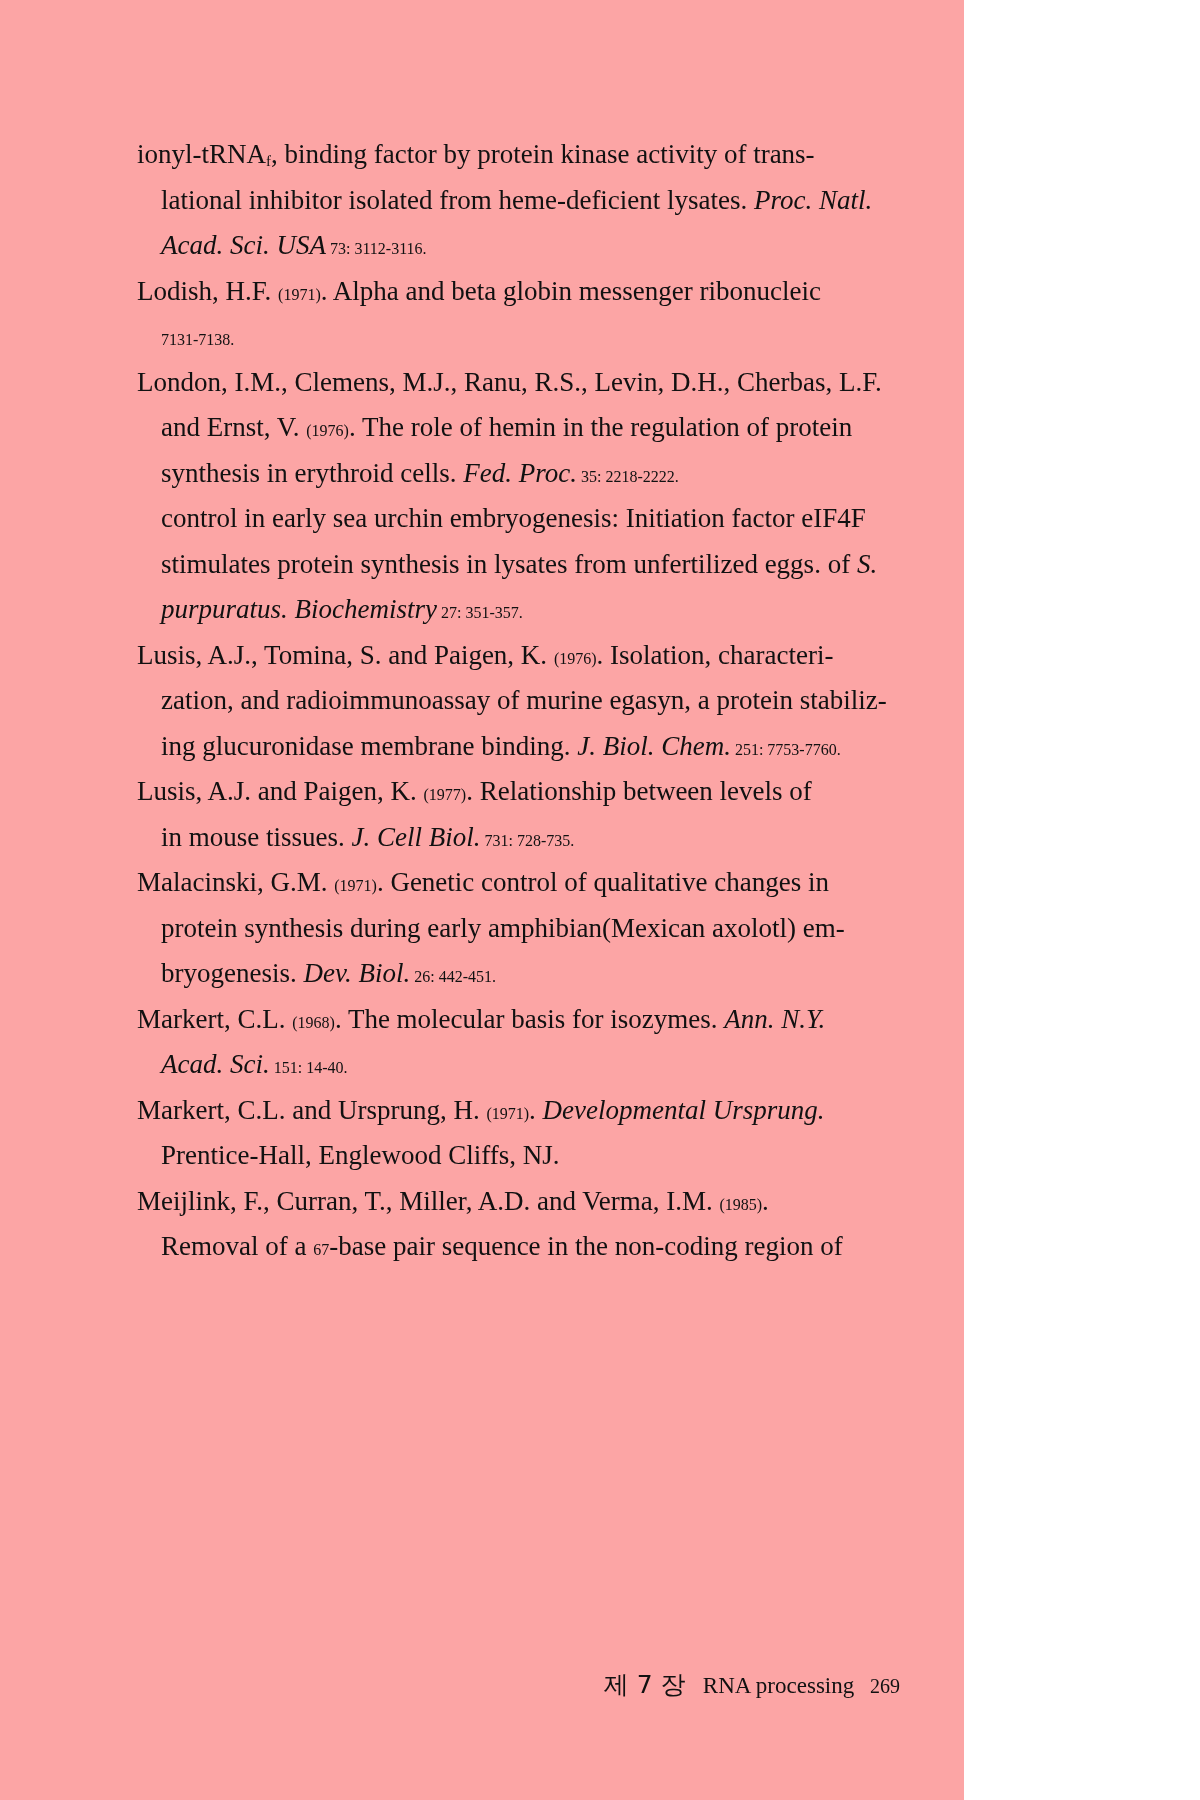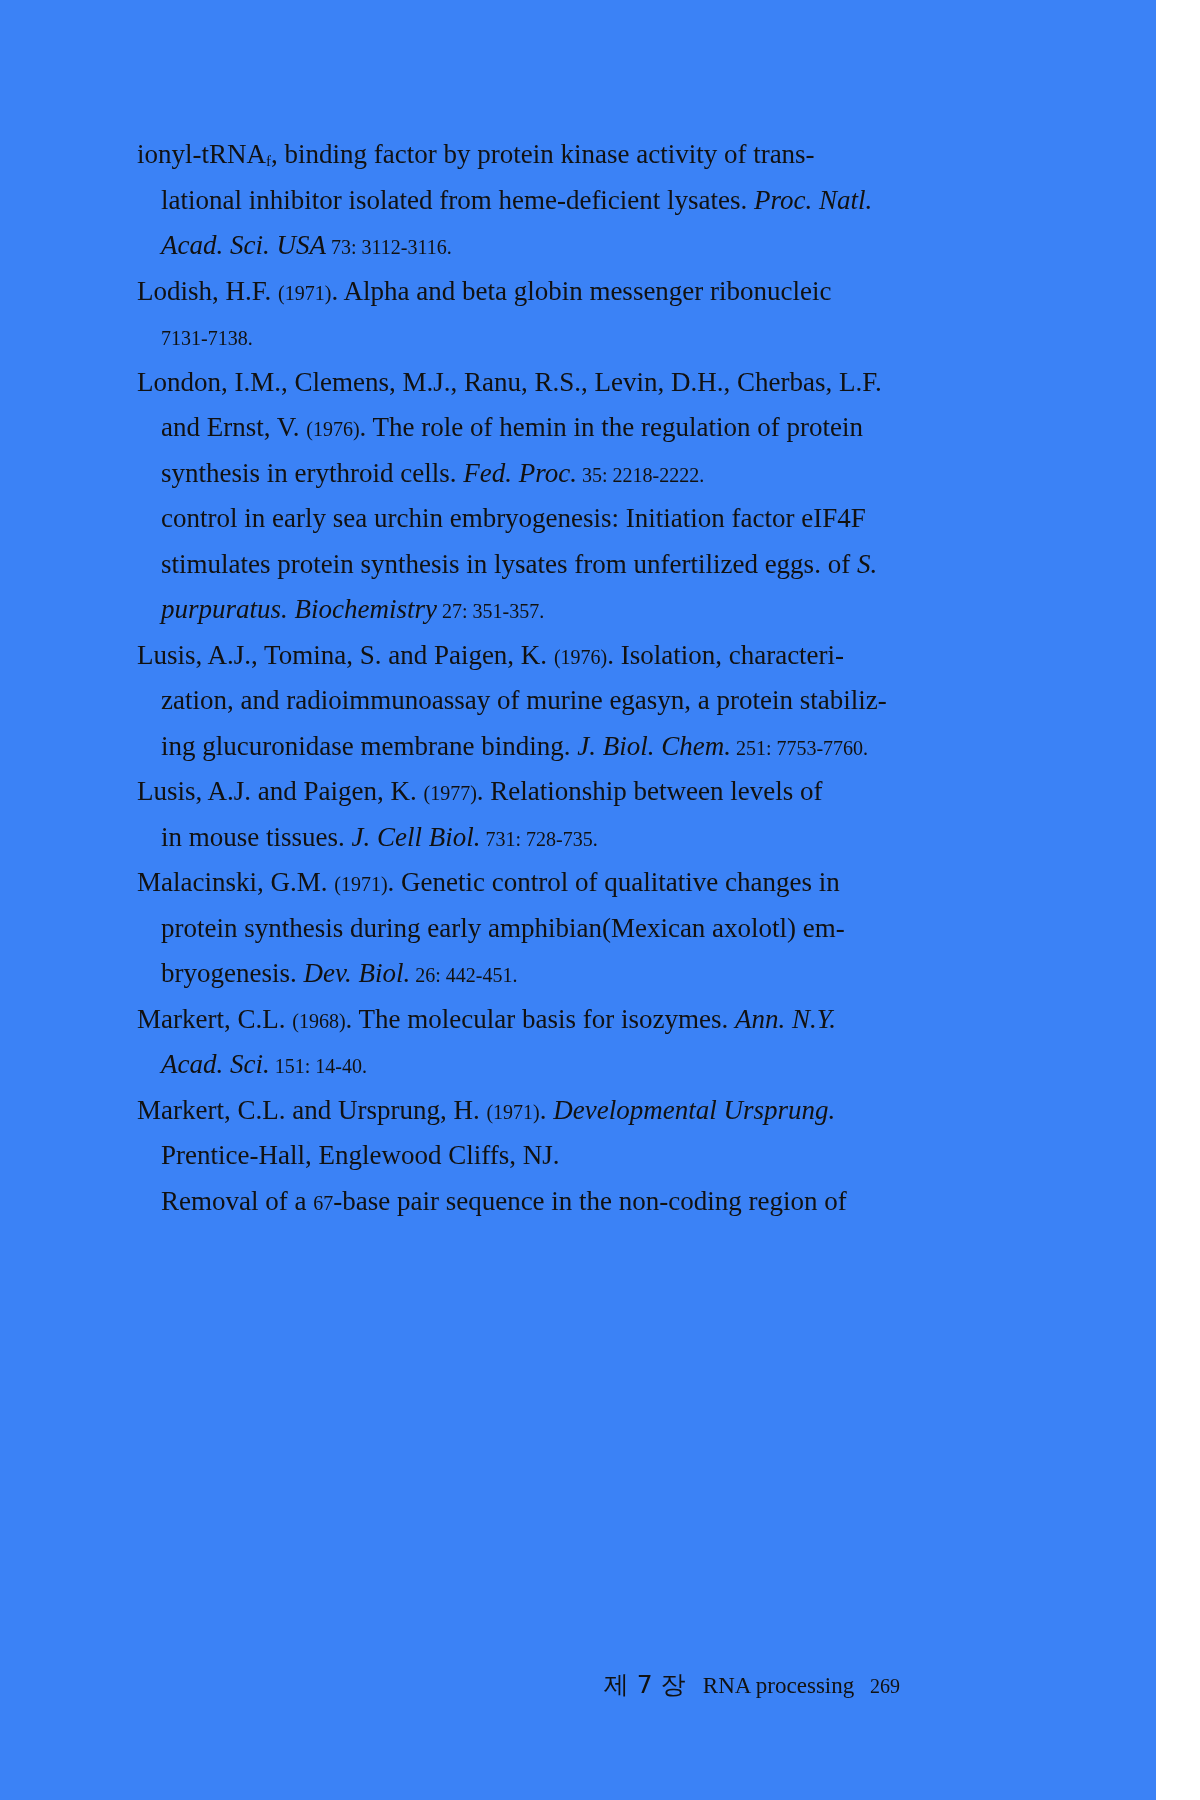--- a/index.html
+++ b/index.html
@@ -1,23 +1,23 @@
 <!DOCTYPE html>
 <html><head>
 <meta charset="utf-8">
 <style>
   html, body { margin: 0; padding: 0; background: #ffffff; }
   body { width: 1200px; height: 1800px; position: relative; overflow: hidden;
          font-family: "Liberation Serif", "DejaVu Serif", serif; color: #111; }
-  .page { position: absolute; left: 0; top: 0; width: 1156px; height: 1800px; background: #3b82f6; }
+  .page { position: absolute; left: 0; top: 0; width: 964px; height: 1800px; background: #fca5a5; }
   .refs { position: absolute; left: 137px; top: 132px; width: 740px; }
   .line { font-size: 27px; line-height: 45.5px; height: 45.5px; white-space: nowrap; }
   .line.cont { padding-left: 24px; }
   i { font-style: italic; }
-  .num { font-size: 20px; }
+  .num { font-size: 16px; }
   sub { font-size: 15px; vertical-align: -3px; }
   .footer { position: absolute; left: 0; top: 1668px; width: 900px; text-align: right; font-size: 23px; }
   .footer .ko { font-family: "DejaVu Sans", sans-serif; font-size: 25px; }
   .footer .pg { font-size: 20px; margin-left: 10px; text-align: center; }
 </style>
 </head>
 <body>
 
 <div class="page">
   <div class="refs" id="refs">
@@ -56,20 +56,21 @@
       </div>
       <div>
         <div class="line"><span>Markert, C.L. </span><span class="num">(1968)</span><span>. The molecular basis for isozymes. </span><i>Ann. N.Y.</i></div>
         <div class="line cont"><i>Acad. Sci.</i><span class="num"> 151: 14-40.</span></div>
       </div>
       <div>
         <div class="line"><span>Markert, C.L. and Ursprung, H. </span><span class="num">(1971)</span><span>. </span><i>Developmental Ursprung.</i></div>
         <div class="line cont"><span>Prentice-Hall, Englewood Cliffs, NJ.</span></div>
       </div>
       <div>
+        <div class="line"><span>Meijlink, F., Curran, T., Miller, A.D. and Verma, I.M. </span><span class="num">(1985)</span><span>.</span></div>
         <div class="line cont"><span>Removal of a </span><span class="num">67</span><span>-base pair sequence in the non-coding region of</span></div>
       </div>
     </div>
 
   <div class="footer">
     <span class="ko">제 7 장</span>
     &nbsp;
     <span>RNA processing</span>
     <span class="pg">269</span>
   </div>

